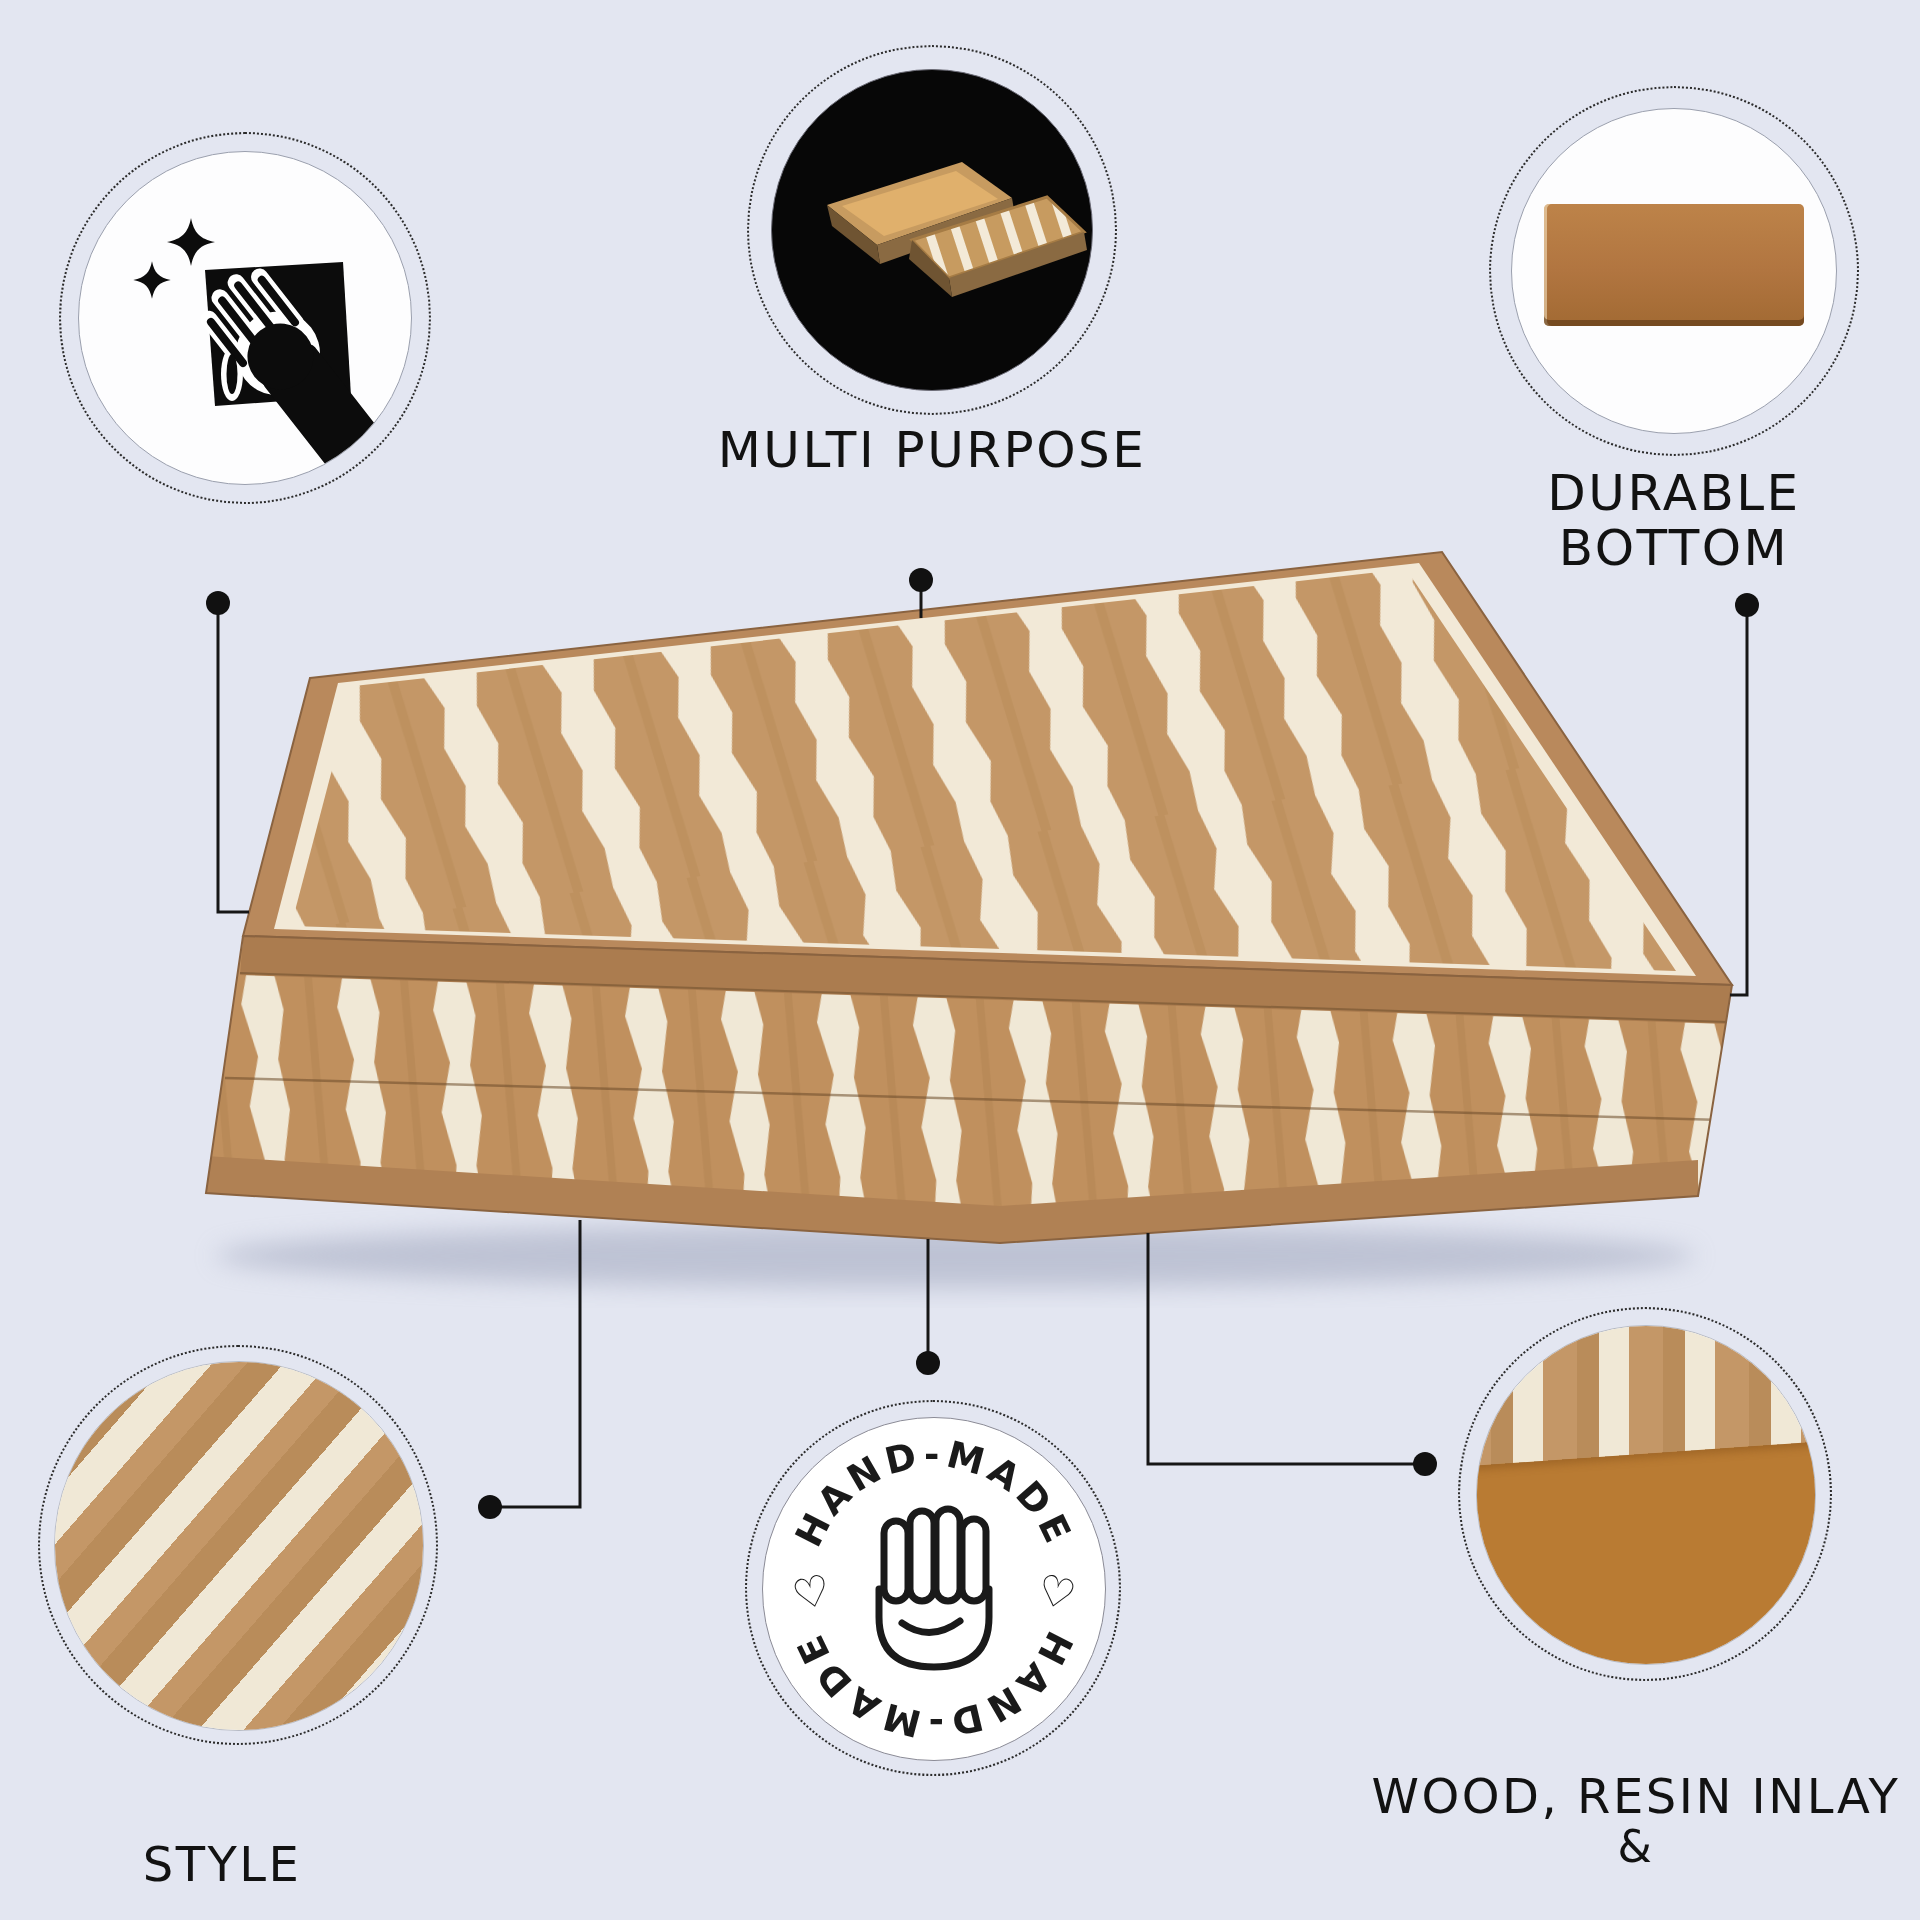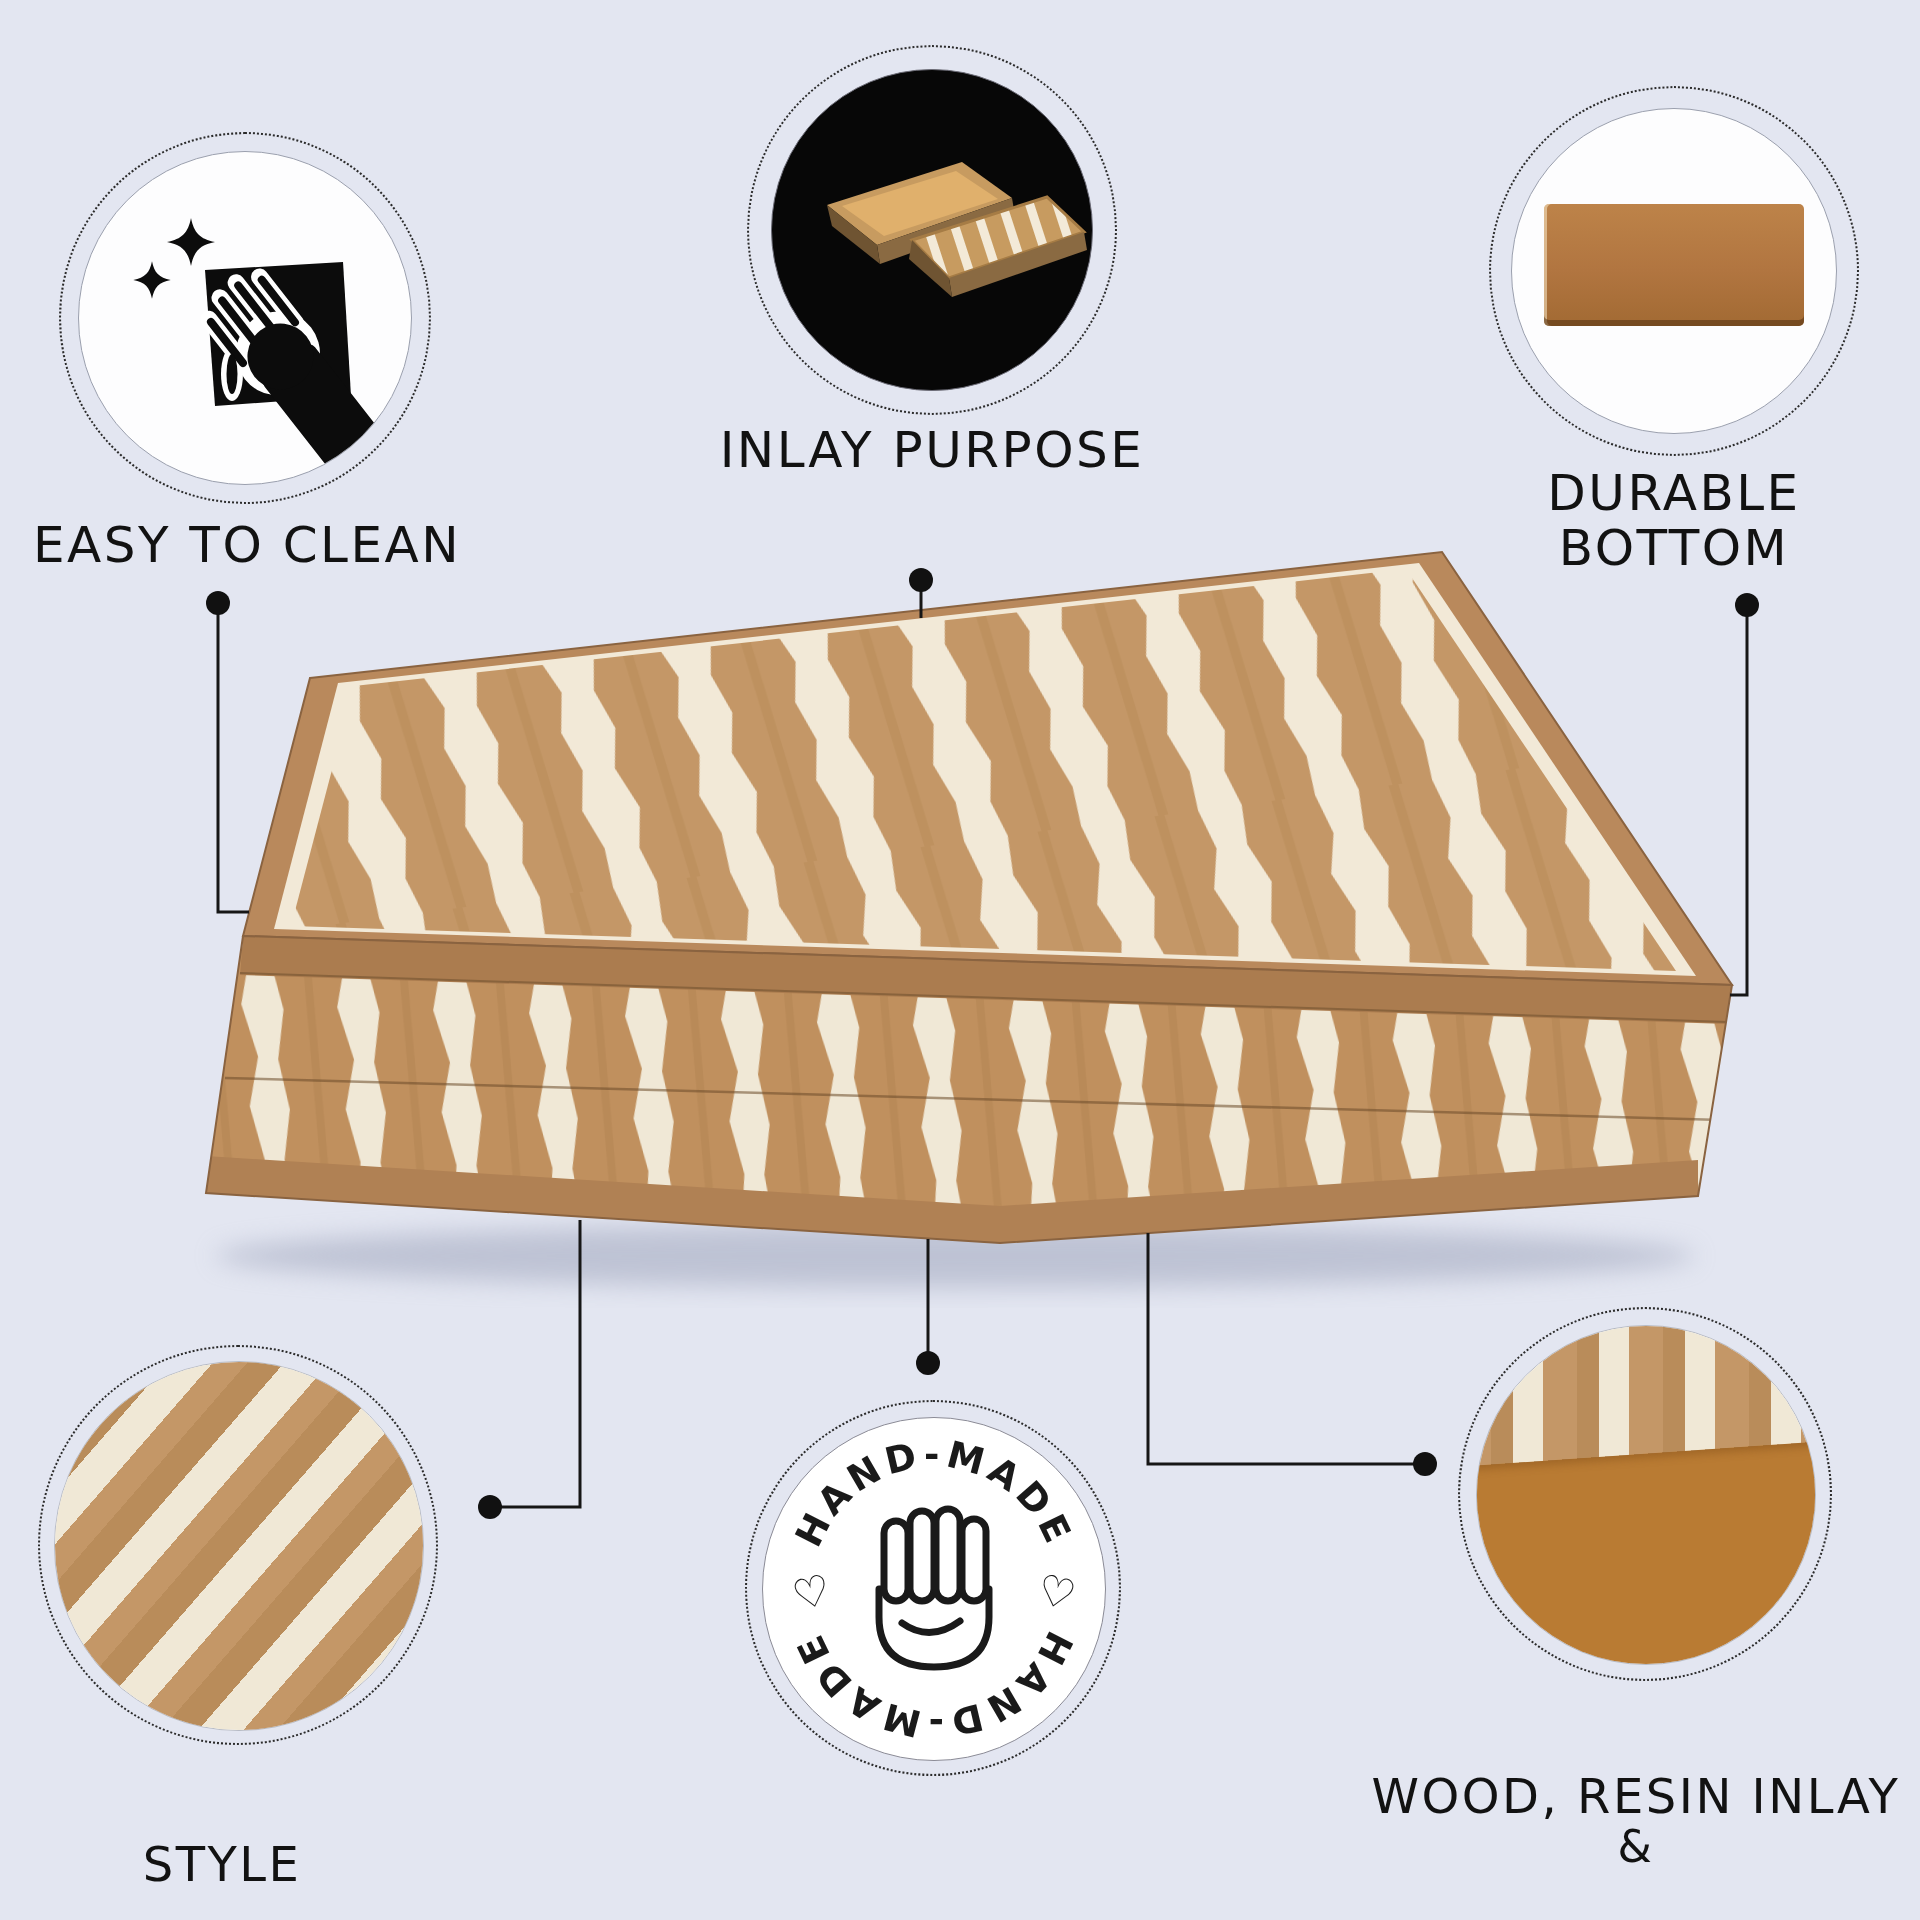--- a/index.html
+++ b/index.html
@@ -143,23 +143,20 @@
             <rect x="-20.5" y="-72" width="8" height="70" rx="4"></rect>
             <rect x="1.5" y="-74" width="8" height="72" rx="4"></rect>
             <rect x="23.5" y="-64" width="8" height="62" rx="4"></rect>
             <ellipse cx="-54" cy="-4" rx="5.5" ry="20" transform="rotate(38 -54 -4)"></ellipse>
             <circle cx="-5" cy="12" r="33"></circle>
           </g>
         </g>
       </svg>
     </div>
   </div>
-  <div class="label t1">
-    <div>EASY TO CLEAN</div>
-  </div>
 
   <div class="circle c2">
     <div class="ring"></div>
     <div class="inner">
       <svg width="320" height="320" viewBox="0 0 320 320">
         <defs>
           <pattern id="ptile" width="26" height="26" patternUnits="userSpaceOnUse" patternTransform="rotate(-18)">
             <rect width="26" height="26" fill="#c79b60"></rect>
             <rect x="17" width="9" height="26" fill="#f3ead8"></rect>
           </pattern>
@@ -175,21 +172,21 @@
         <g>
           <polygon points="140,170 275,127 312,162 177,208" fill="url(#ptile)"></polygon>
           <polygon points="140,170 275,127 312,162 177,208" fill="none" stroke="#a67c45" stroke-width="3"></polygon>
           <polygon points="177,208 312,162 315,180 180,227" fill="#8a6a42"></polygon>
           <polygon points="140,170 177,208 180,227 137,189" fill="#6f5432"></polygon>
         </g>
       </svg>
     </div>
   </div>
   <div class="label t2">
-    <div>INLAY PURPOSE</div>
+    <div>MULTI PURPOSE</div>
   </div>
 
   <div class="circle c3">
     <div class="ring"></div>
     <div class="inner">
       <div class="board"></div>
     </div>
   </div>
   <div class="label t3">
     <div>DURABLE</div>

